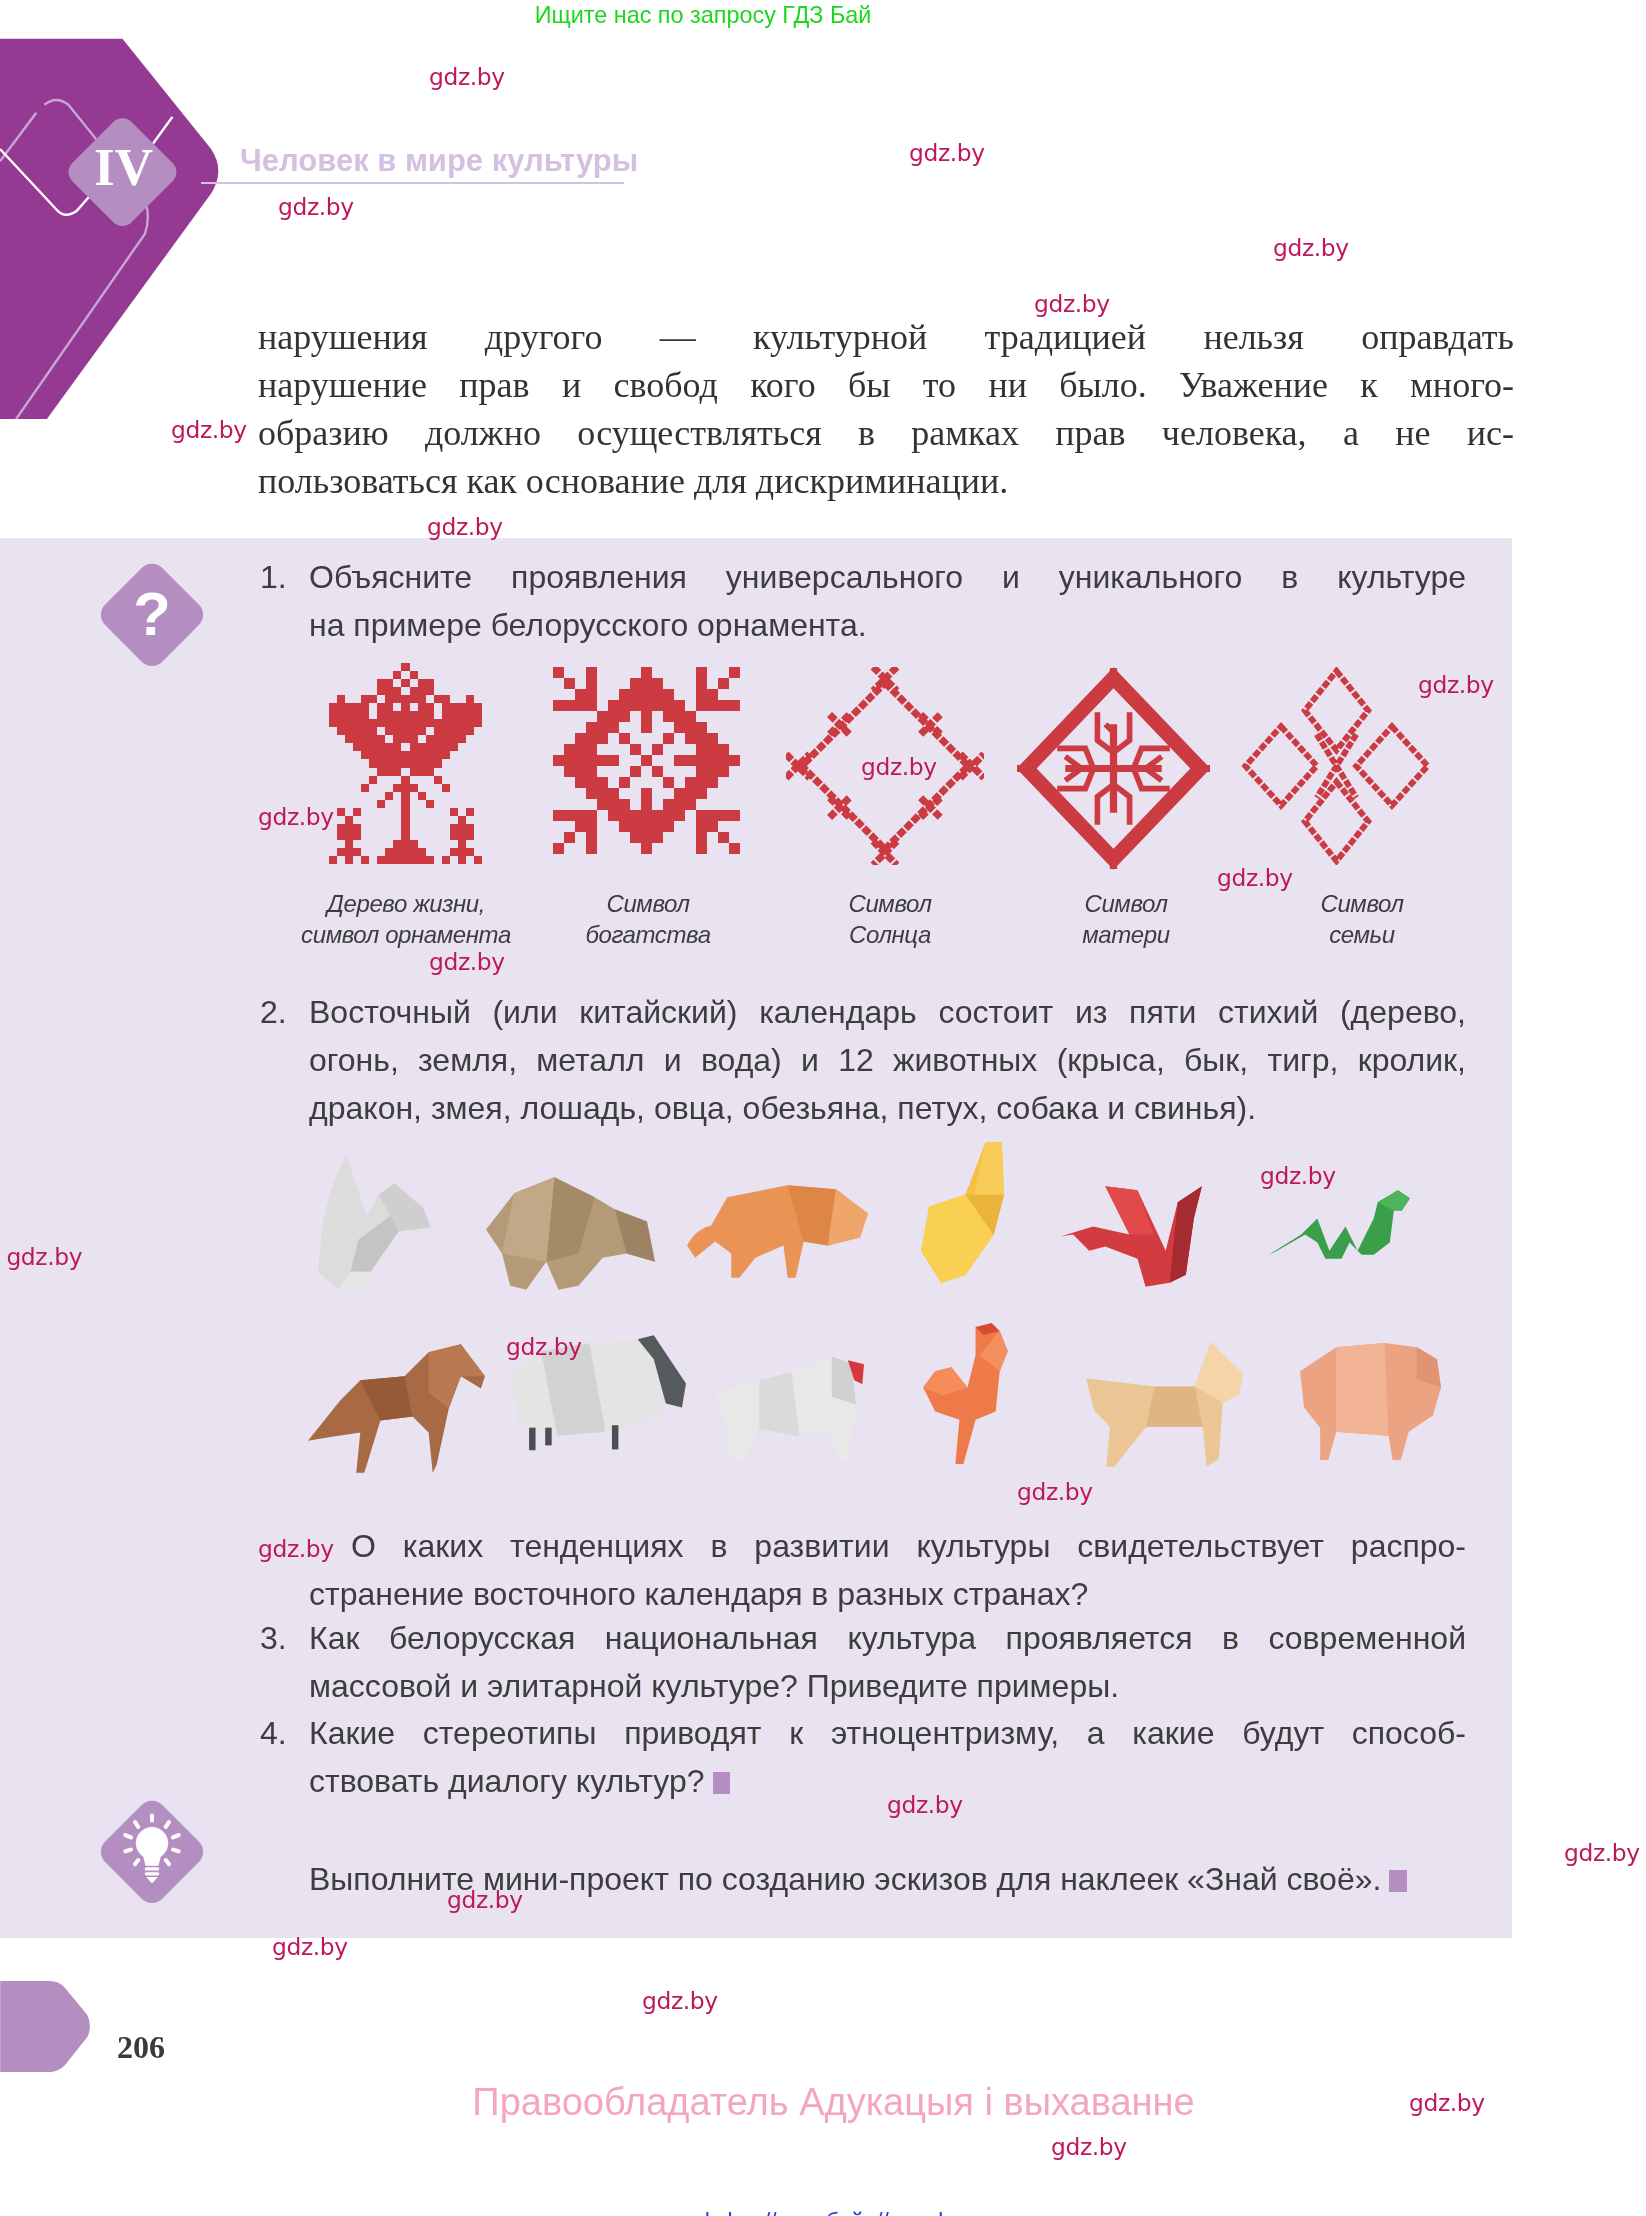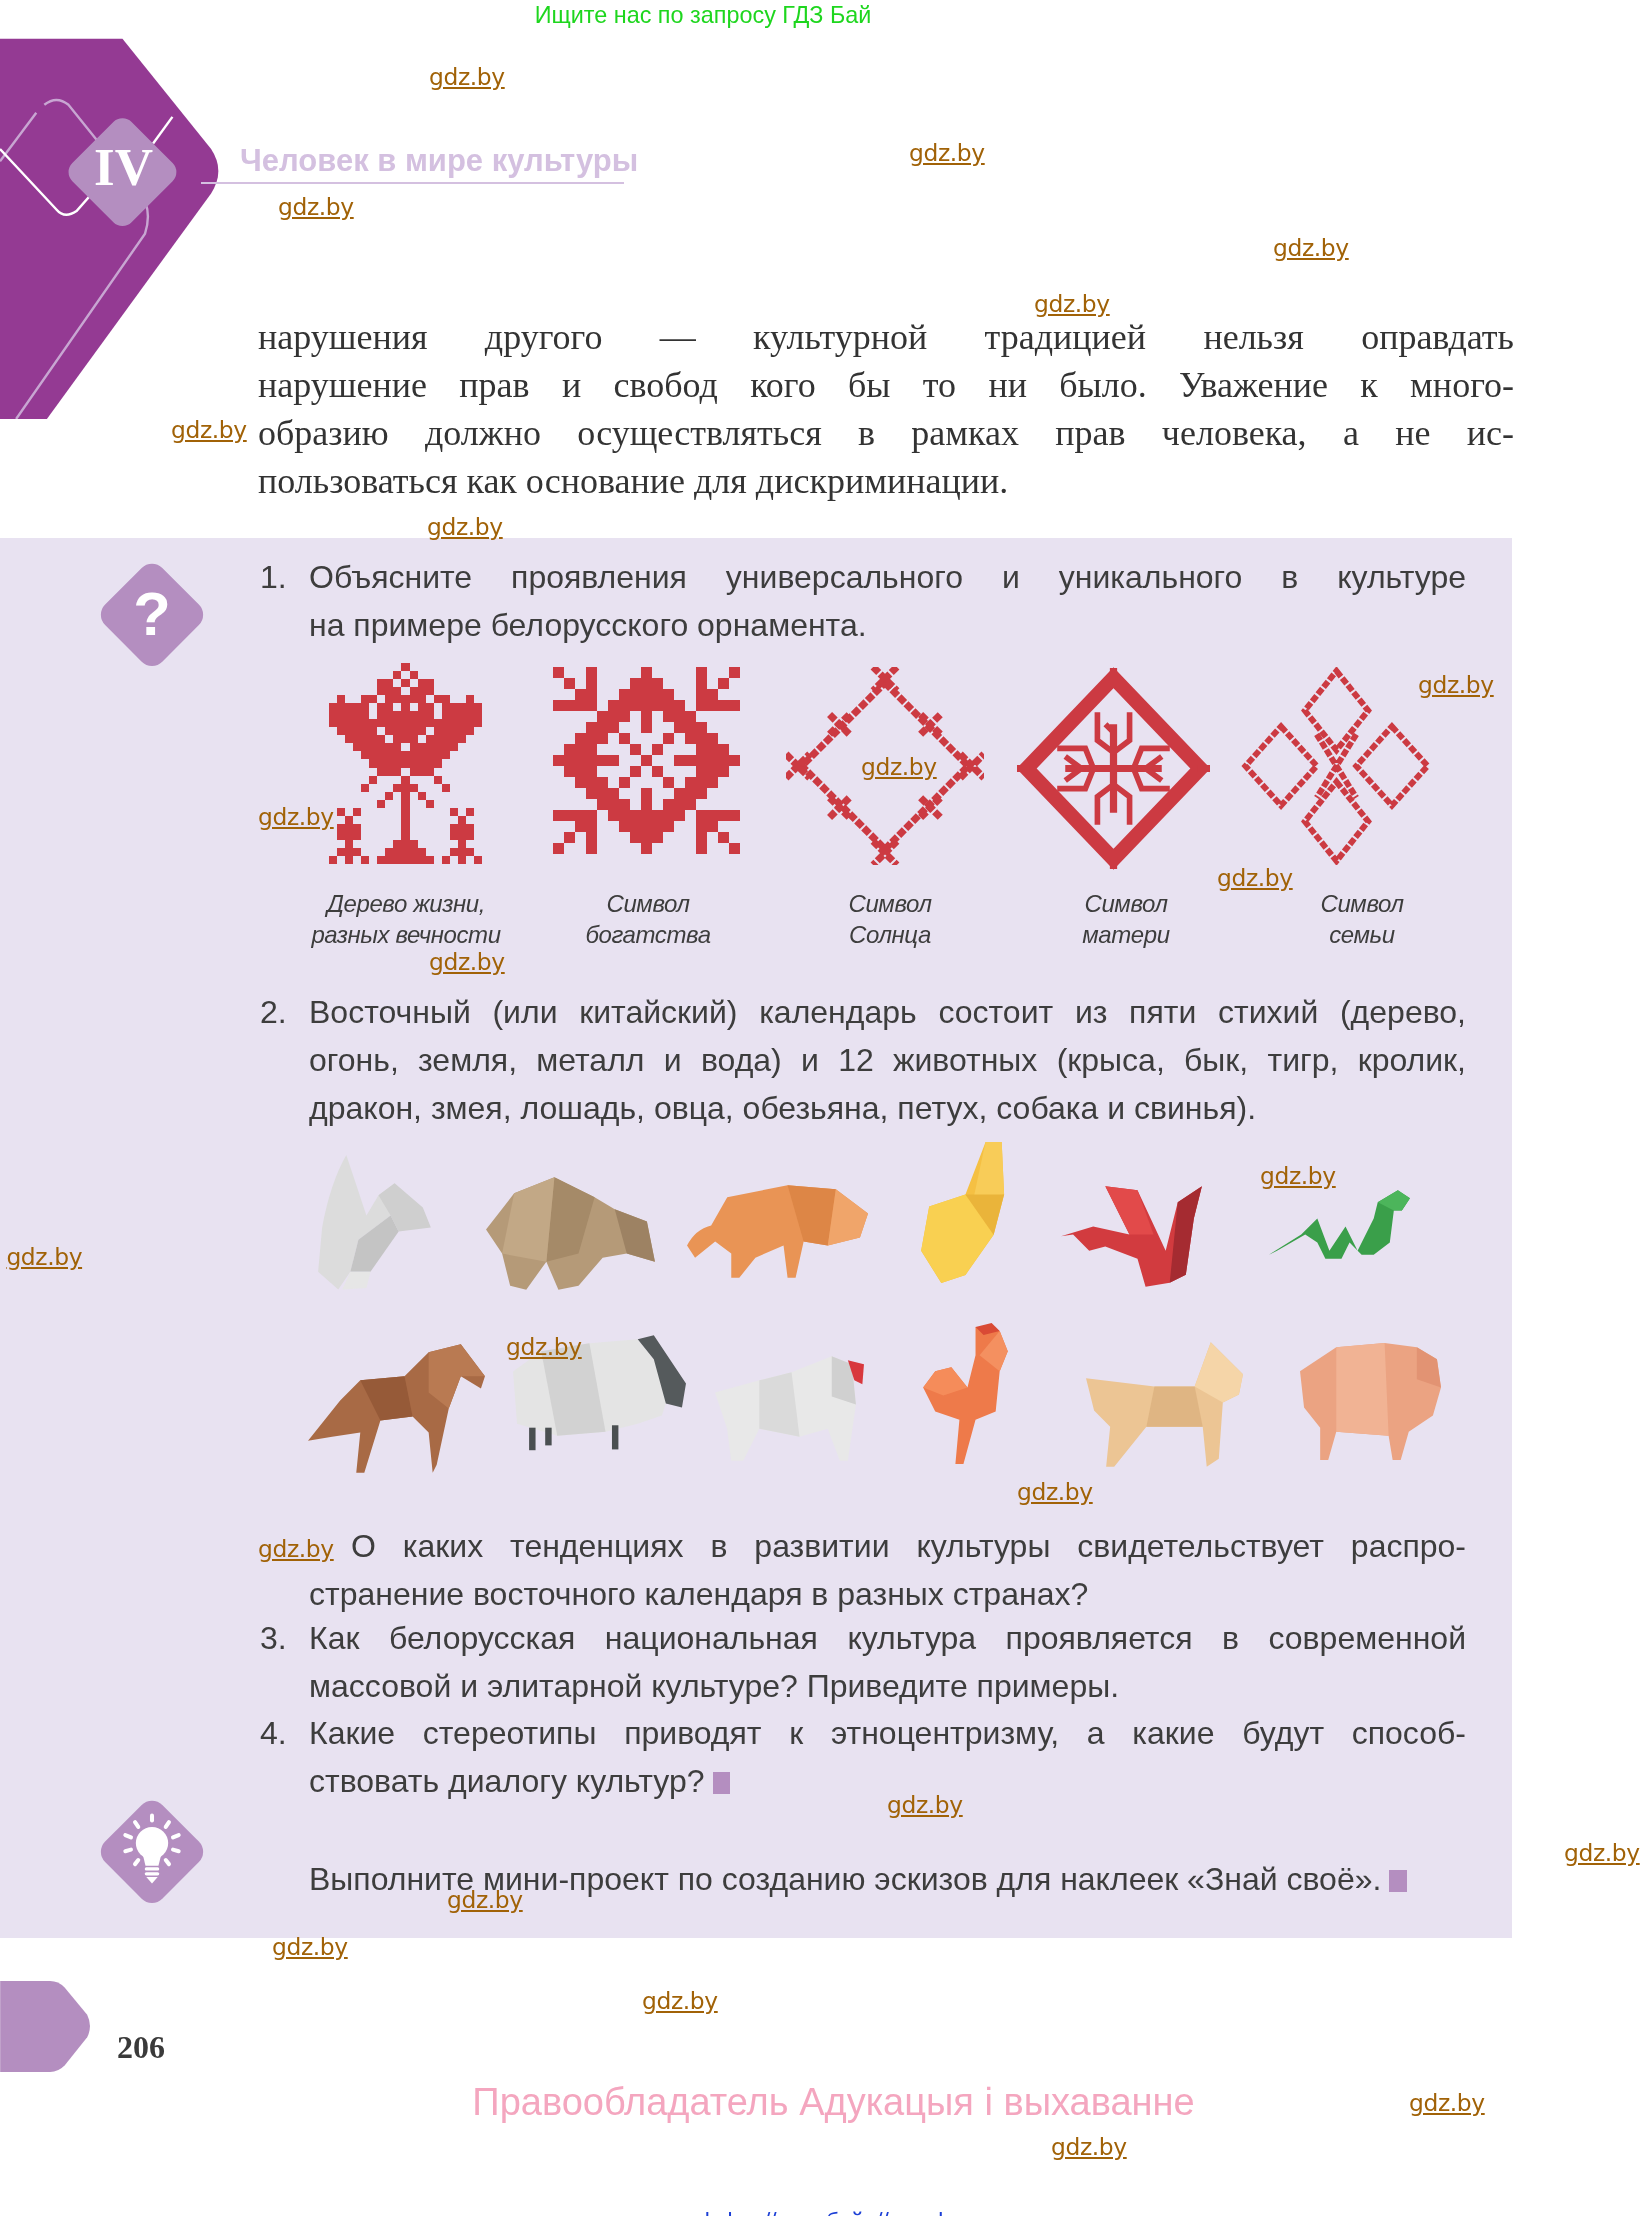--- a/index.html
+++ b/index.html
@@ -1,18 +1,18 @@
 <!DOCTYPE html>
 <html style="font-size:13px"><head>
 <meta charset="utf-8">
 <style>
   html, body { margin:0; padding:0; background:#ffffff; }
   body { width:1647px; height:2216px; position:relative; overflow:hidden; font-family:"Liberation Sans", sans-serif; color:#3a3a3a; }
   .abs { position:absolute; }
-  .wm { position:absolute; font-family:"DejaVu Sans", sans-serif; font-size:23.4px; color:#a16207; letter-spacing:-0.4px; white-space:nowrap;text-decoration:underline; }
+  .wm { position:absolute; font-family:"DejaVu Sans", sans-serif; font-size:23.4px; color:#be185d; letter-spacing:-0.4px; white-space:nowrap; }
   #search-banner { left:0; width:1406px; top:1.6px; text-align:center; font-size:23.4px; color:#1ed61e; }
   #corner { left:0; top:0; width:564px; height:419px; }
   #chapter-title { left:240px; top:143px; font-size:31px; color:#d4c0e0; font-weight:bold; letter-spacing:0px; white-space:nowrap; }
   #chapter-rule { left:201px; top:182px; width:423px; height:2.4px; background:#d4c0e0; }
   .serif { font-family:"Liberation Serif", "DejaVu Serif", serif; }
   #body-text { left:258px; top:313px; width:1256px; font-size:36px; line-height:48px; color:#333; text-align:justify; }
   #body-text .ln { display:block; white-space:nowrap; text-align-last:justify; }
   #body-text .ln.last { text-align-last:left; }
   #qbox { left:0; top:538px; width:1512px; height:1400px; background:#e8e2f1; }
   .diamond { position:absolute; width:118px; height:118px; }
@@ -244,21 +244,21 @@
     <path d="M12 0.5 L16 5.5 L12 10.5 L8 5.5 Z"></path>
     <path d="M12 14.5 L16 19.5 L12 24.5 L8 19.5 Z"></path>
     <path d="M5 7.5 L9.5 12.5 L5 17.5 L0.5 12.5 Z"></path>
     <path d="M19 7.5 L23.5 12.5 L19 17.5 L14.5 12.5 Z"></path>
     <path d="M9.5 8.5 L14.5 16.5 M14.5 8.5 L9.5 16.5"></path>
   </g>
 </svg>
 
 <div class="caption" style="left:301px; top:888px;">
   <div>Дерево жизни,</div>
-  <div>разных вечности</div>
+  <div>символ орнамента</div>
 </div>
 <div class="caption" style="left:543px; top:888px;">
   <div>Символ</div>
   <div>богатства</div>
 </div>
 <div class="caption" style="left:785px; top:888px;">
   <div>Символ</div>
   <div>Солнца</div>
 </div>
 <div class="caption" style="left:1021px; top:888px;">

